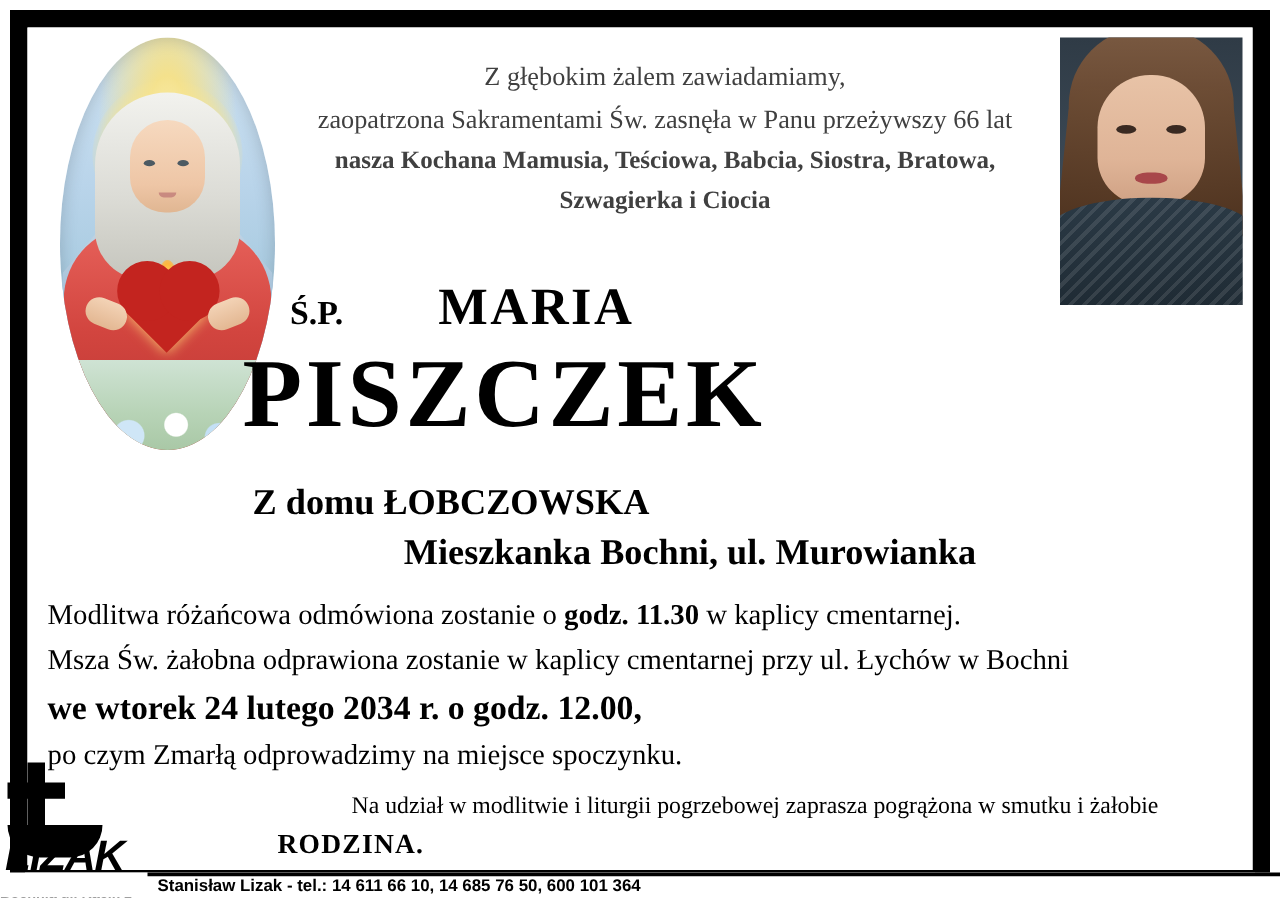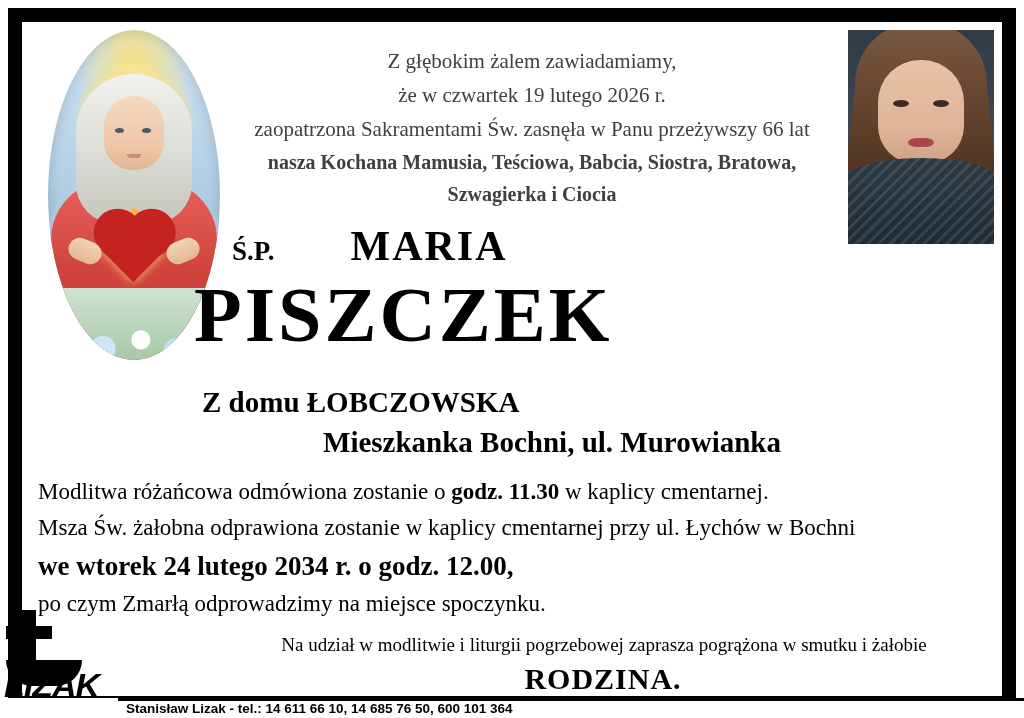--- a/index.html
+++ b/index.html
@@ -351,22 +351,22 @@
     top: 608px;
     text-align: center;
     font-size: 19px;
     line-height: 30px;
   }
   .family {
     position: absolute;
     left: 200px;
     right: 18px;
     top: 640px;
-    text-align: center;
-    font-size: 30px;
+    text-align: left;
+    font-size: 22px;
     font-weight: bold;
     letter-spacing: 1px;
   }
 
   
   .logo {
     position: absolute;
     left: 0px;
     bottom: 0px;
     width: 170px;
@@ -488,21 +488,20 @@
       <div class="hair-side r"></div>
       <div class="face2"></div>
       <div class="eye2 l"></div>
       <div class="eye2 r"></div>
       <div class="lips"></div>
       <div class="body"></div>
     </div>
 
     <div class="text-col">
       <div class="l1">Z głębokim żalem zawiadamiamy,</div>
-      <div class="l2">że w czwartek 19 lutego 2026 r.</div>
       <div class="l3">zaopatrzona Sakramentami Św. zasnęła w Panu przeżywszy 66 lat</div>
       <div class="l4">nasza Kochana Mamusia, Teściowa, Babcia, Siostra, Bratowa, Szwagierka i Ciocia</div>
     </div>
 
     <div class="name-row">
       <span class="sp">Ś.P.</span>
       <span class="first-name">MARIA</span>
     </div>
     <div class="surname">PISZCZEK</div>
 

